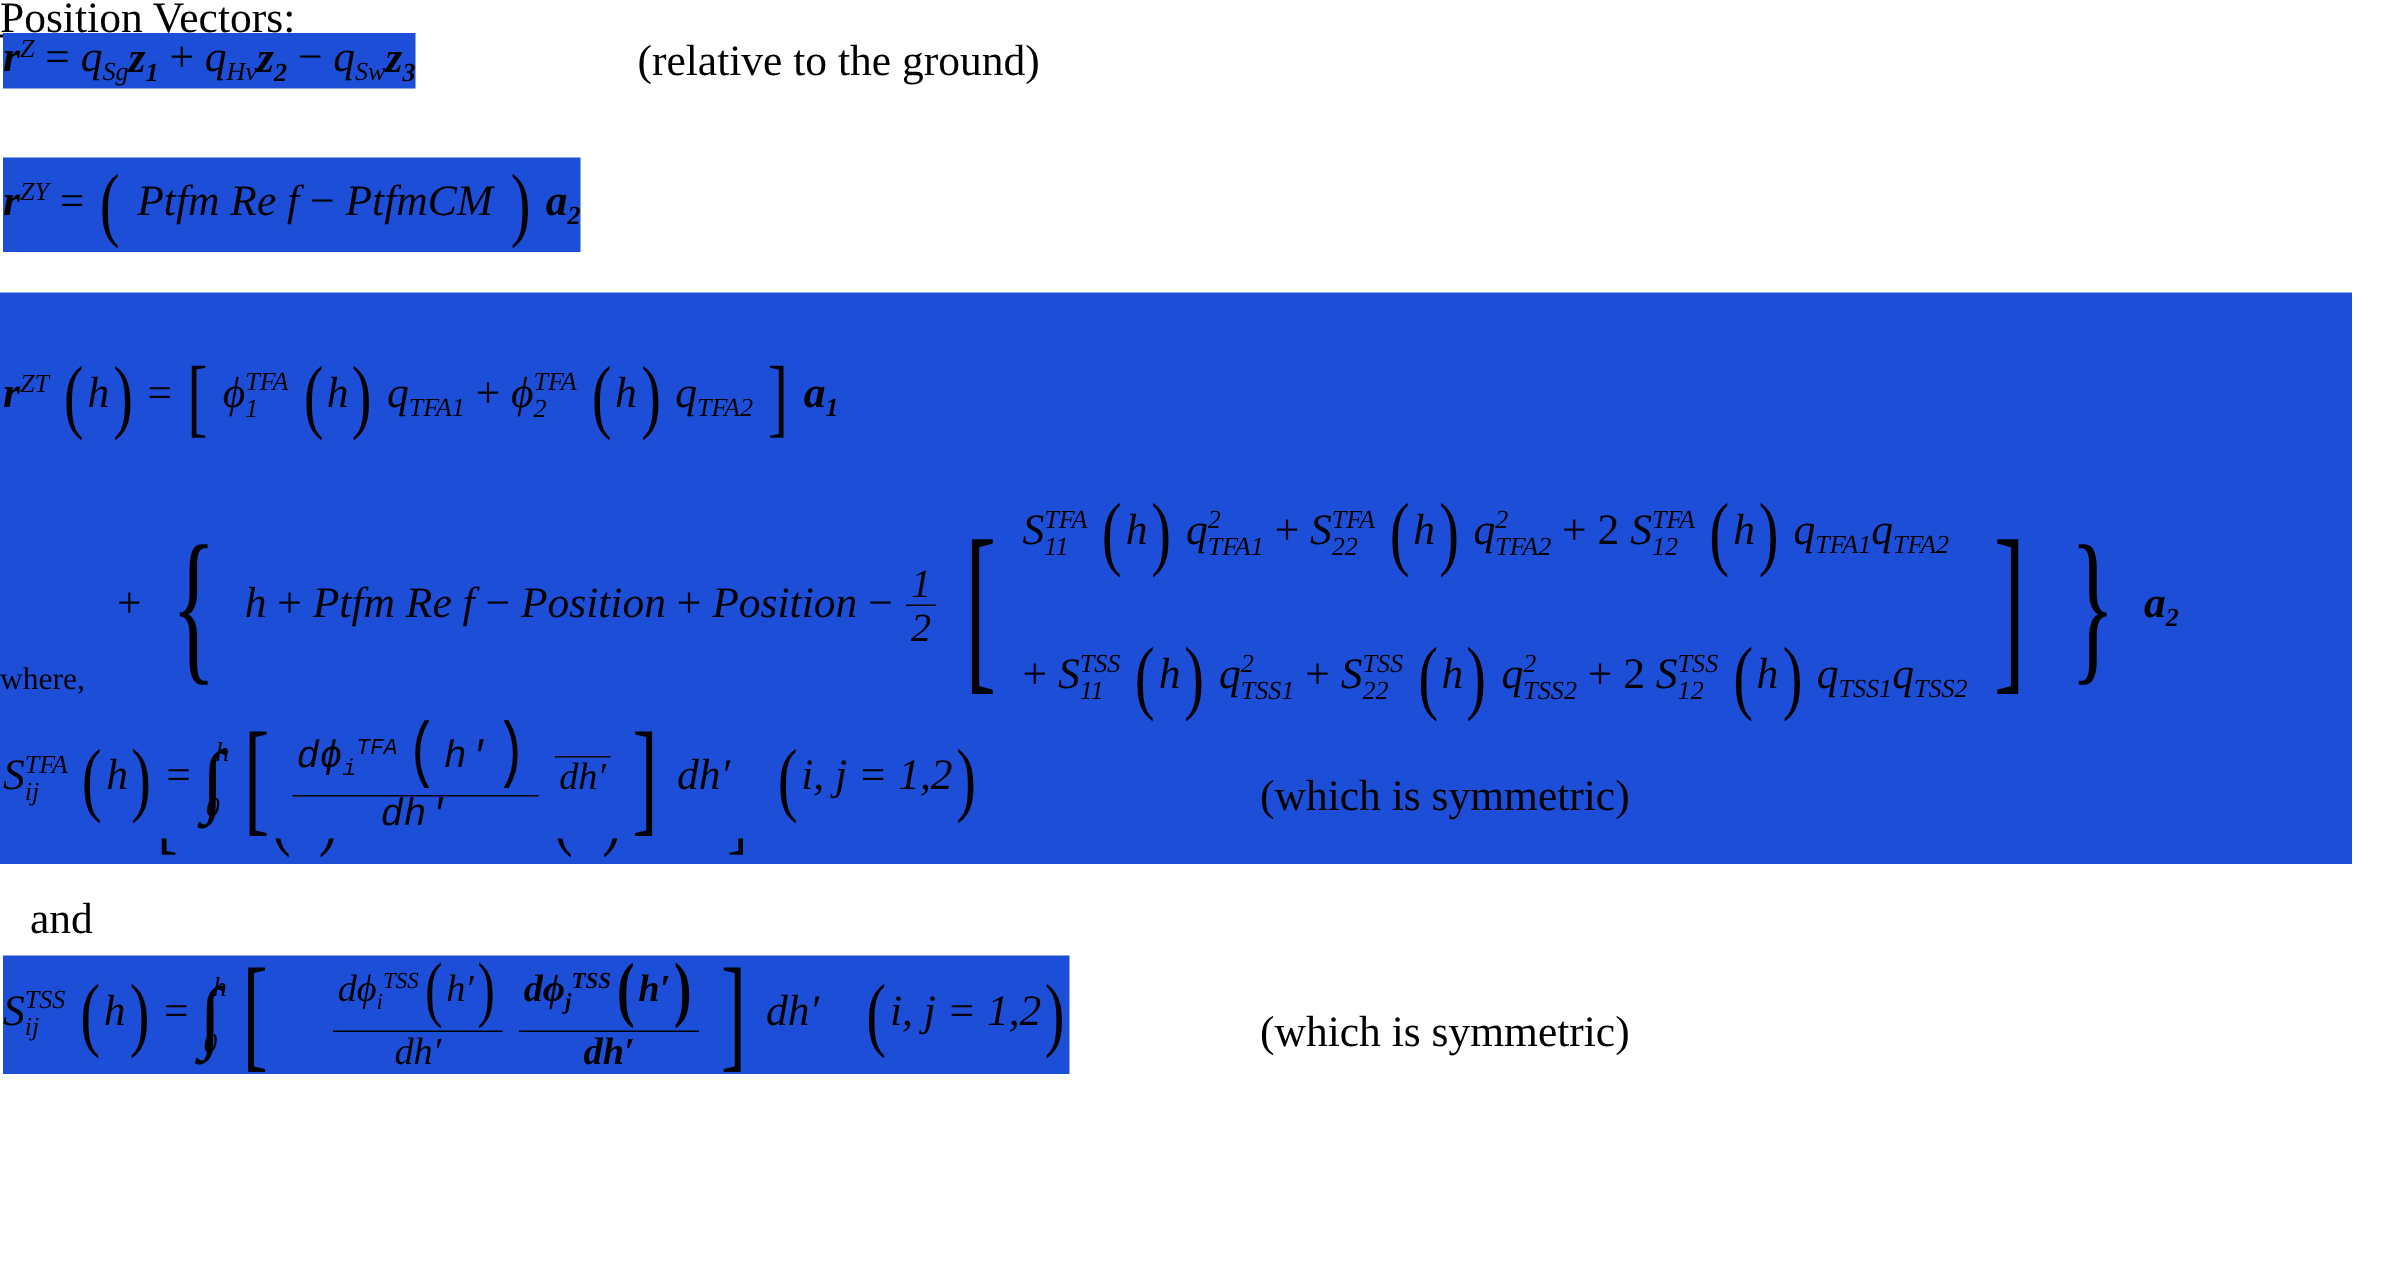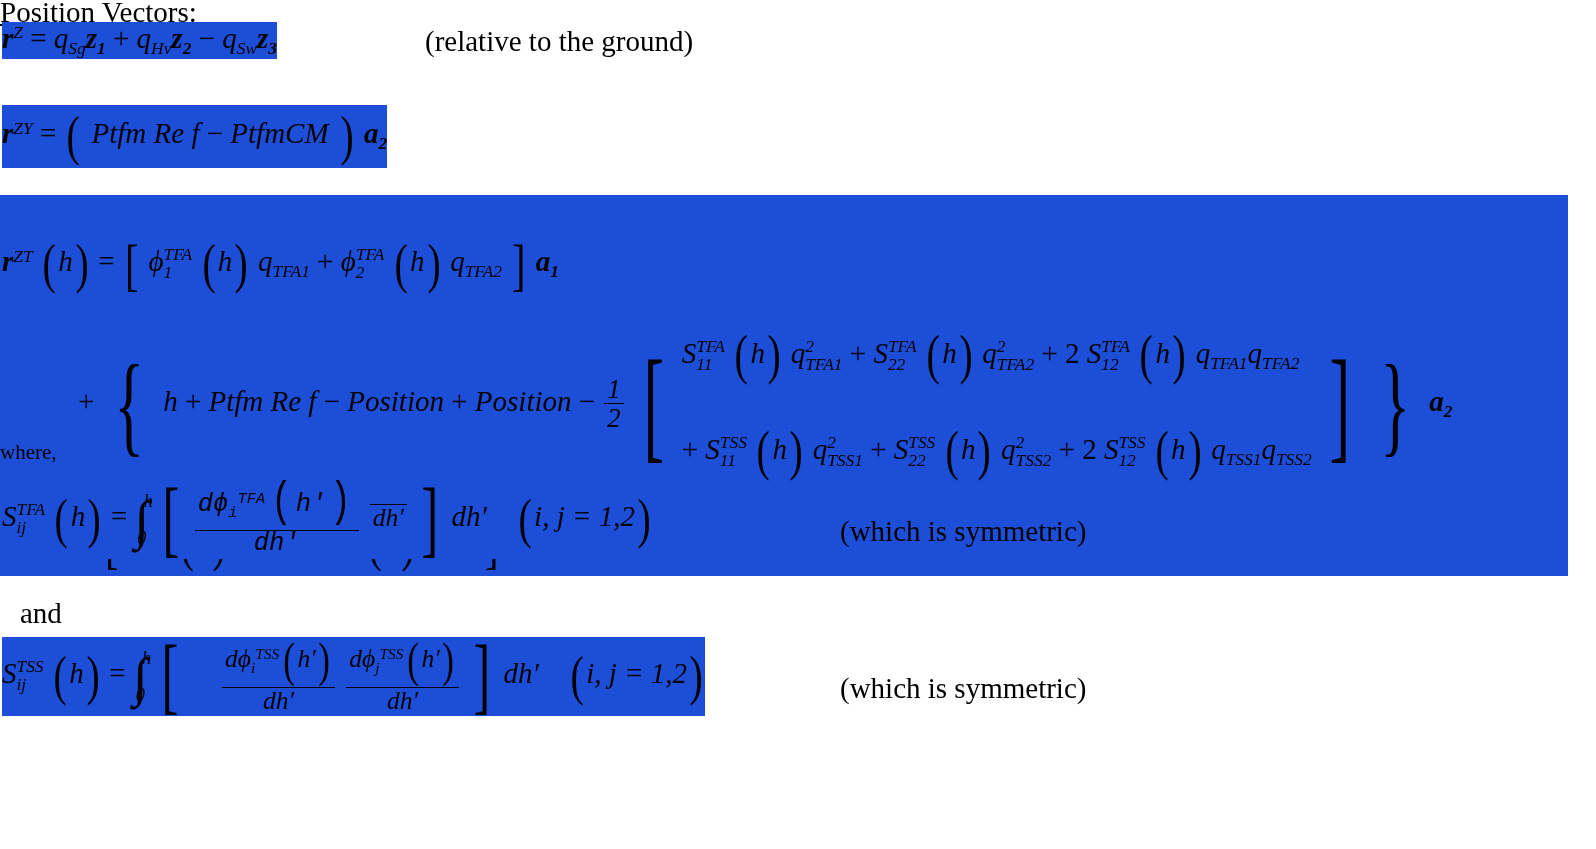--- a/index.html
+++ b/index.html
@@ -347,21 +347,21 @@
   <div class="blk mathline hl" id="eq-stss">
     <span>S</span><span class="sub-sup"><span class="up">TSS</span><span class="dn">ij</span></span>
     <span class="bigp">(</span><span>h</span><span class="bigp">)</span>
     <span class="plain"> = </span>
     <span class="intg">∫<span class="lim-up">h</span><span class="lim-dn">0</span></span>
     <span class="medb">[</span>
     <span class="frac" style="font-size:0.88em;margin-left:31px;">
       <span class="num">dϕ<sub>i</sub><sup>TSS</sup> <span class="bigp">(</span>h′<span class="bigp">)</span></span>
       <span class="den">dh′</span>
     </span>
-    <span class="frac" style="font-size:0.88em;">
+    <span class="frac" style="font-size:0.88em;font-weight:bold;">
       <span class="num">dϕ<sub>j</sub><sup>TSS</sup> <span class="bigp">(</span>h′<span class="bigp">)</span></span>
       <span class="den">dh′</span>
     </span>
     <span class="medb">]</span>
     <span>dh′</span>
     &nbsp;&nbsp;
     <span class="bigp">(</span><span>i, j = 1,2</span><span class="bigp">)</span>
   </div>
 
   <div class="blk" id="note-sym2">

